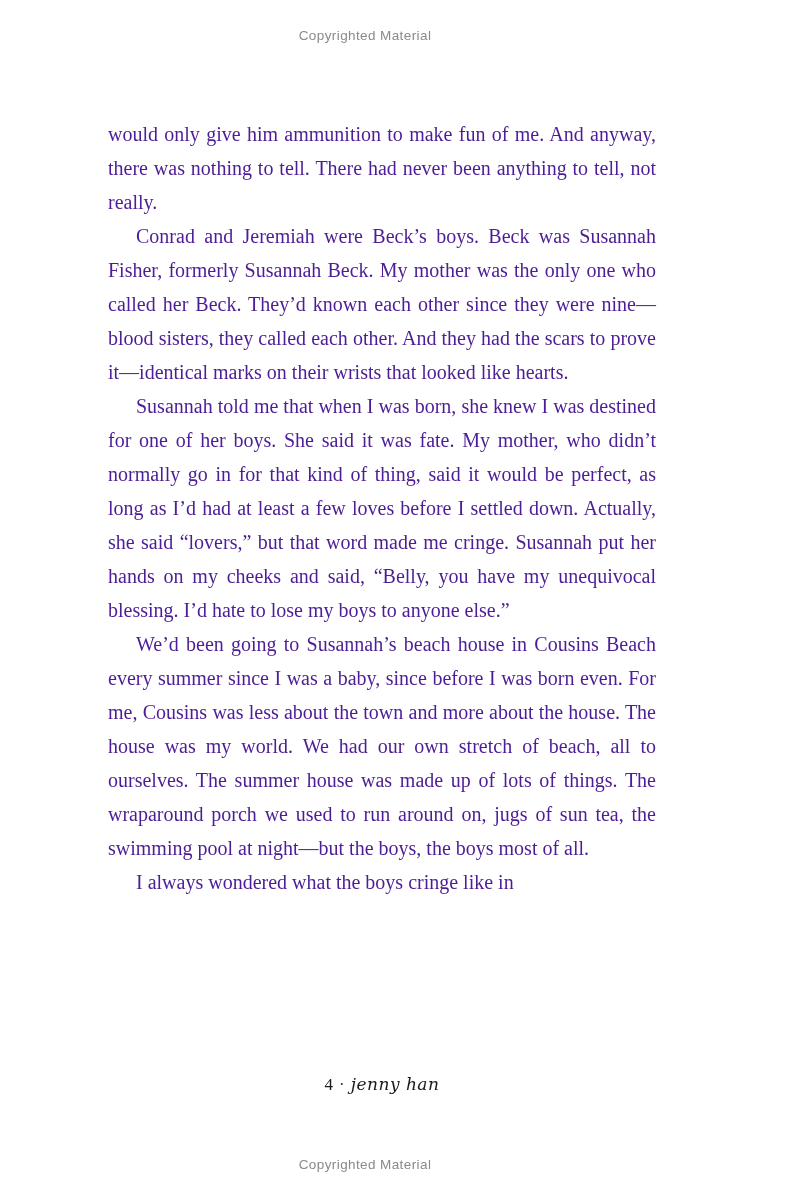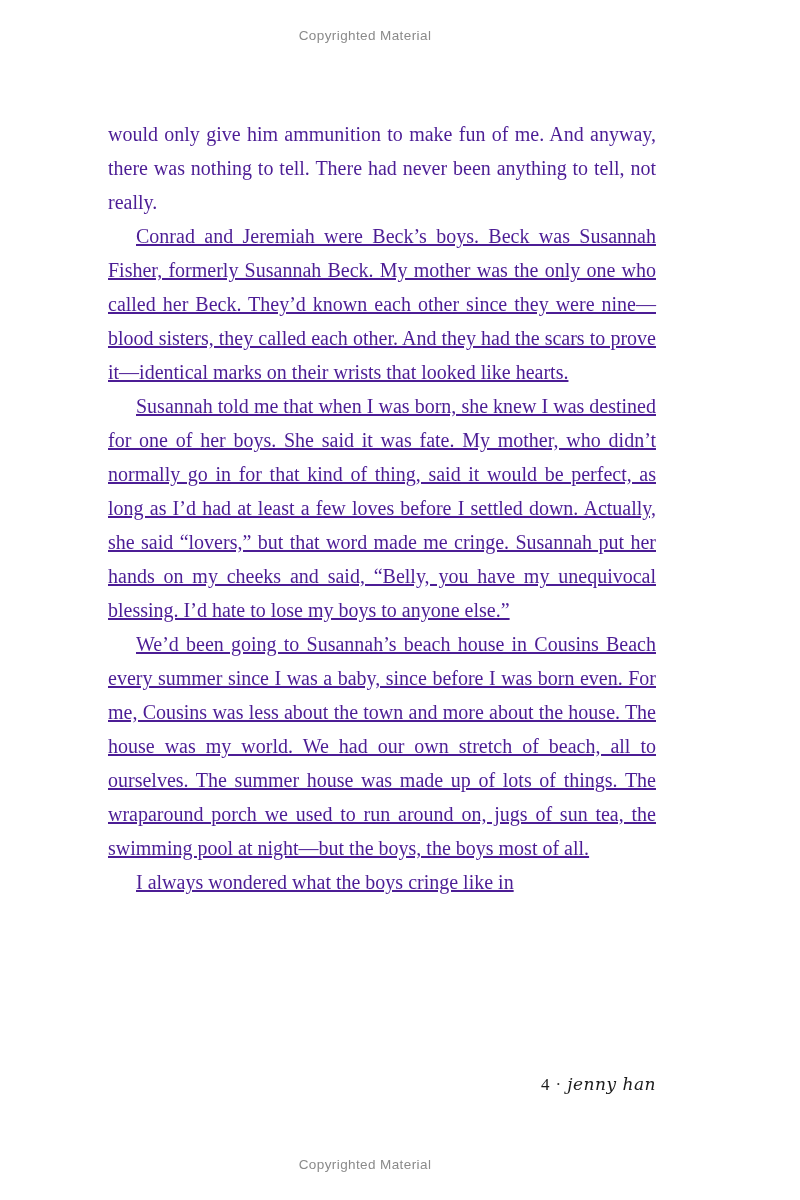--- a/index.html
+++ b/index.html
@@ -39,29 +39,28 @@
     color: #4c1d95;
     text-align: justify;
     text-justify: inter-word;
   }
   .para {
     margin: 0;
     padding: 0;
   }
   .para.indent {
     text-indent: 28px;
-    text-decoration: underline;
   }
 
   .footer {
     position: absolute;
     left: 108px;
     width: 548px;
     top: 1074px;
-    text-align: right;
+    text-align: center;
     color: #1a1a1a;
     font-size: 17px;
   }
   .footer .page-number {
     font-family: "Liberation Serif", serif;
   }
   .footer .sep {
     padding: 0 6px;
     color: #333333;
   }

